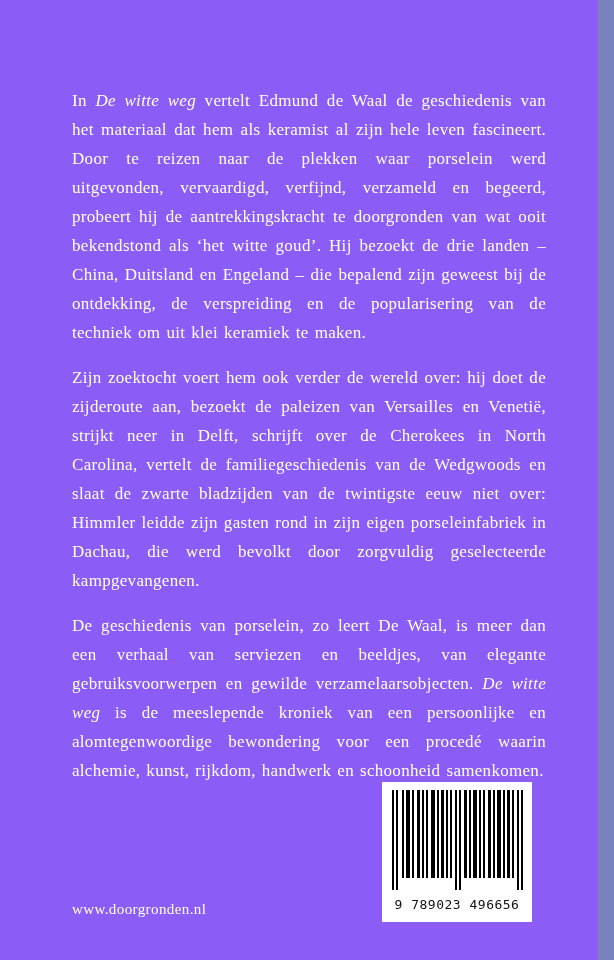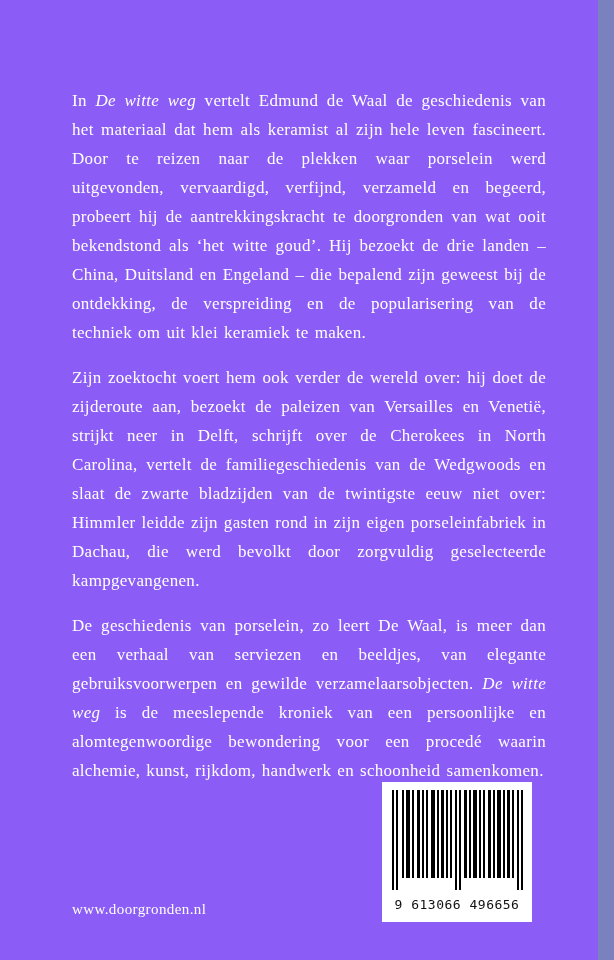--- a/index.html
+++ b/index.html
@@ -115,16 +115,16 @@
         <rect x="111" y="8" width="2" height="88"></rect>
         <rect x="115" y="8" width="4" height="88"></rect>
         <rect x="121" y="8" width="2" height="88"></rect>
         <rect x="125" y="8" width="3" height="88"></rect>
         <rect x="130" y="8" width="2" height="88"></rect>
 
         <rect x="135" y="8" width="2" height="100"></rect>
         <rect x="139" y="8" width="2" height="100"></rect>
       </g>
     </svg>
-    <div class="isbn">9 613066 496656</div>
+    <div class="isbn">9 789023 496656</div>
   </div>
 
 </div>
 
 </body></html>

